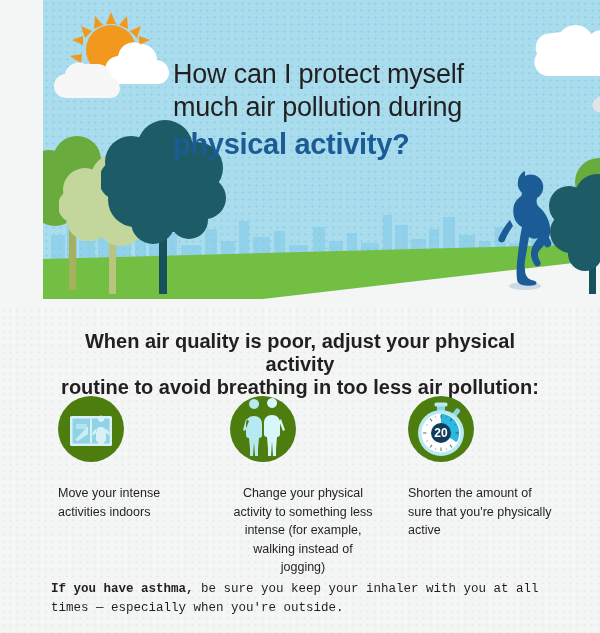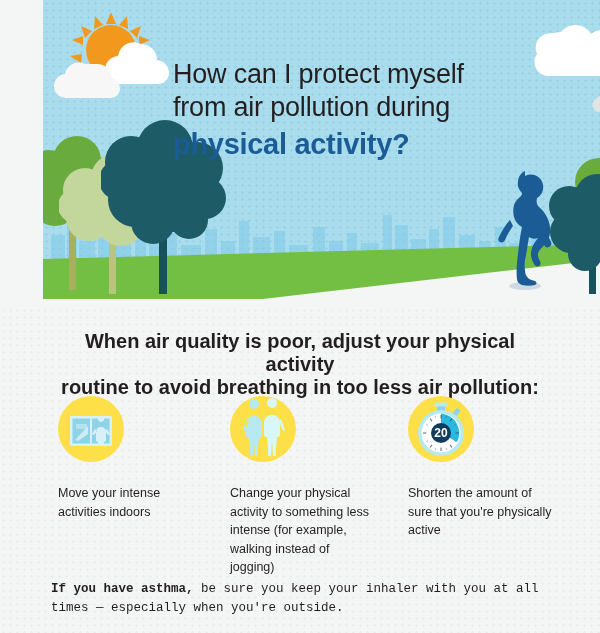--- a/index.html
+++ b/index.html
@@ -40,25 +40,25 @@
   .body-dots{position:absolute;left:0;top:307px;width:600px;height:326px;
     background:#f4f5f5;
     background-image:radial-gradient(rgba(0,0,0,.035) 1px, transparent 1.1px);
     background-size:7px 7px;}
 
   .lead{position:absolute;left:50px;top:330px;width:500px;text-align:center;
         font-size:20px;line-height:23px;font-weight:bold;color:#231f20;}
 
   .cols{position:absolute;left:38px;top:396px;width:528px;display:flex;}
   .col{width:176px;box-sizing:border-box;padding-right:14px;}
-  .col .circle{width:66px;height:66px;border-radius:50%;background:#fde047;
+  .col .circle{width:66px;height:66px;border-radius:50%;background:#4d7c0f;
         margin-left:20px;display:block;position:relative;}
   .col .cap{margin-top:22px;margin-left:20px;font-size:12.5px;line-height:18.5px;
         color:#231f20;}
-  .col:nth-child(2) .circle,.col:nth-child(2) .cap{margin-left:16px;}
+  .col:nth-child(2) .circle,.col:nth-child(2) .cap{margin-left:16px;text-align:center;}
   .col:nth-child(3) .circle,.col:nth-child(3) .cap{margin-left:18px;}
 
   .footer{position:absolute;left:51px;top:580px;width:510px;
         font-size:12.5px;line-height:19px;color:#231f20;font-family:Liberation Mono, monospace;}
   .footer b{font-weight:bold;}
 </style>
 </head>
 <body>
 
 <div class="page">
@@ -229,21 +229,21 @@
         <path d="M18,56 c-3,4 -6,9 -8,14 c-1,2 -3,3 -5,2 c-2,-1 -2,-3 -1,-5
                  c3,-6 6,-12 11,-17 Z"></path>
         <path d="M47,60 c4,3 7,7 9,12 c1,2 0,4 -2,5 c-2,1 -4,0 -5,-2
                  c-2,-4 -4,-8 -7,-11 Z"></path>
         <ellipse cx="30" cy="116" rx="16" ry="4" opacity=".18"></ellipse>
       </g>
     </svg>
 
     <div class="title">
       <span>How can I protect myself</span><br>
-      <span>from air pollution during</span>
+      <span>much air pollution during</span>
       <span class="bold">physical activity?</span>
     </div>
   </div>
 
   <div class="body-dots"></div>
 
   <div class="lead">
     <span>When air quality is poor, adjust your physical activity</span><br>
     <span>routine to avoid breathing in too less air pollution:</span>
   </div>

